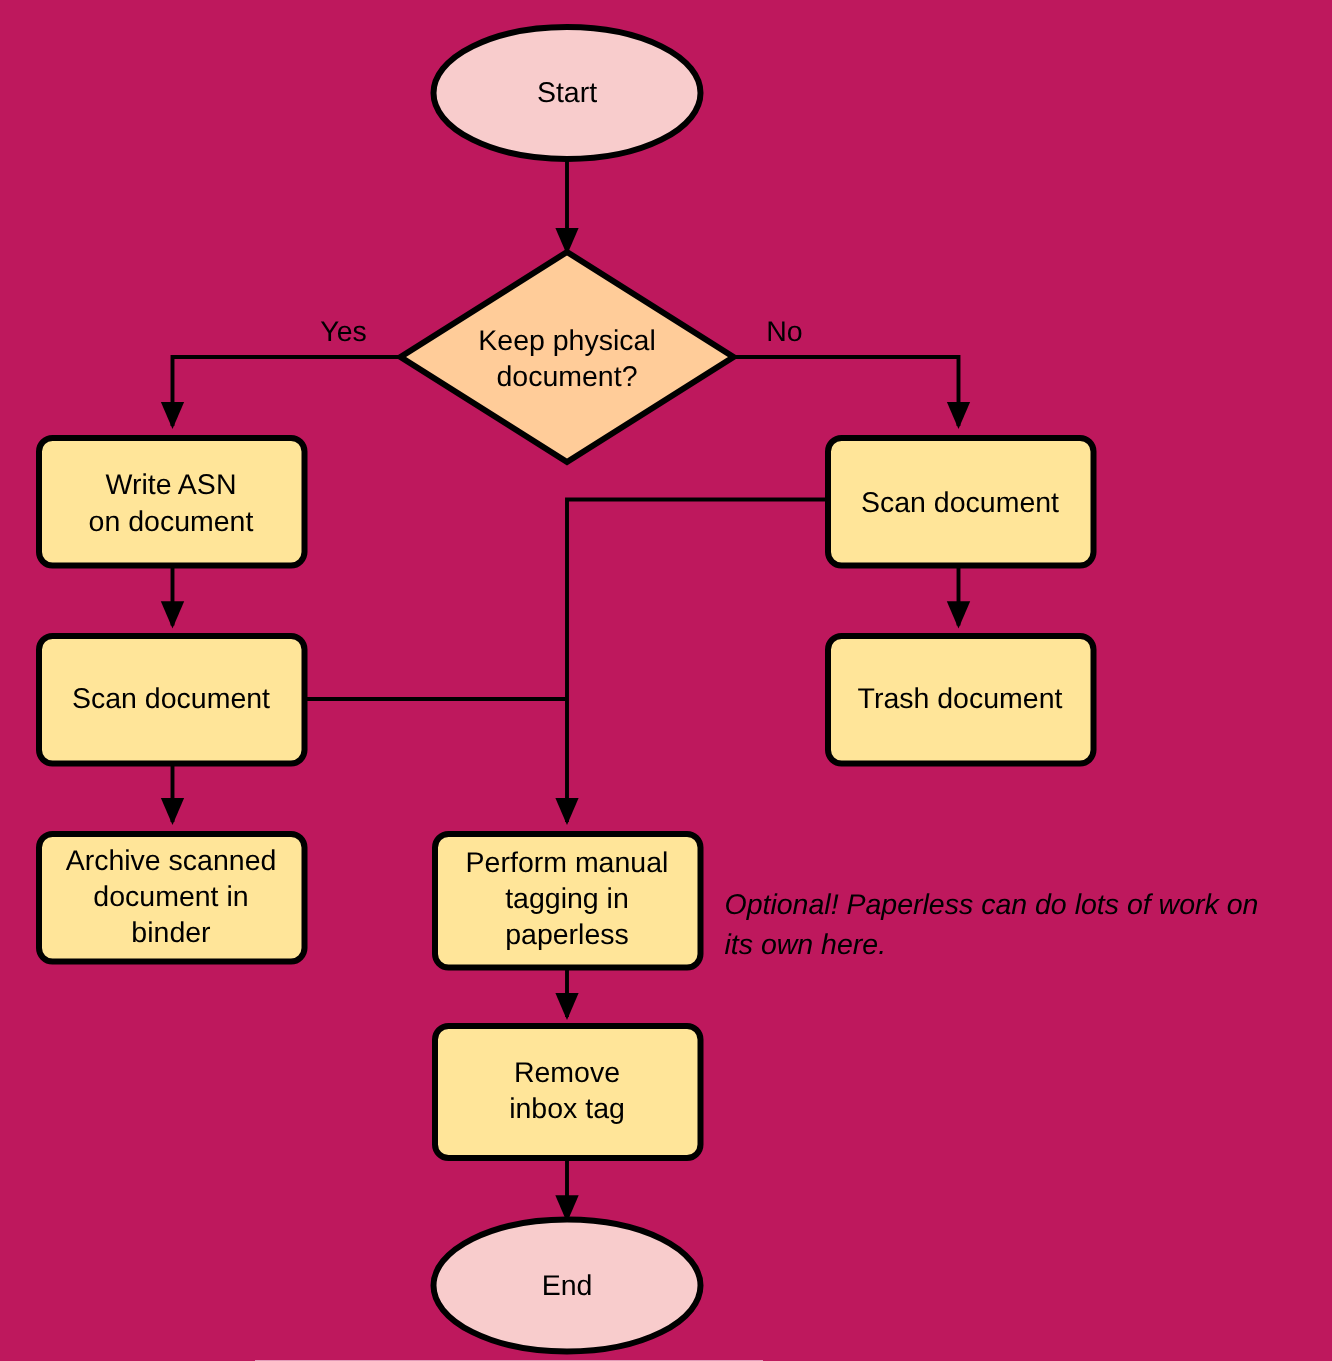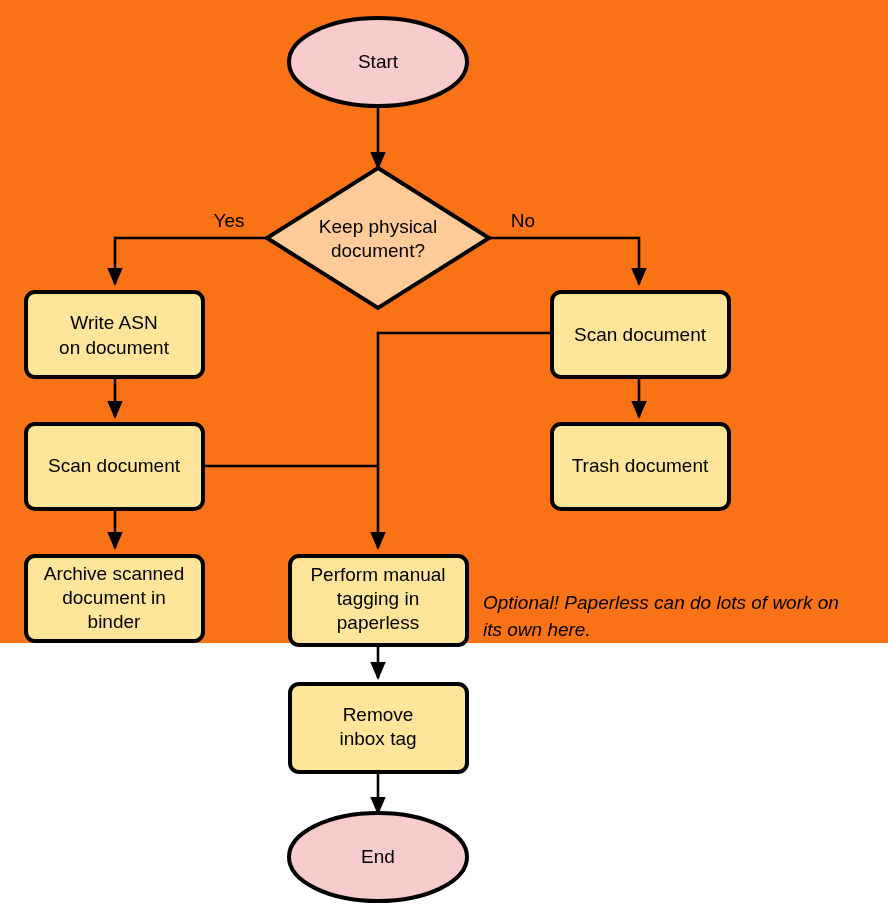--- a/index.html
+++ b/index.html
@@ -10,22 +10,22 @@
   }
   body {
     width: 888px;
     height: 907px;
     font-family: "Liberation Sans", sans-serif;
     overflow: hidden;
   }
   #flow-root {
     position: relative;
     width: 888px;
-    height: 643px;
-    background: #f97316;
+    height: 907px;
+    background: #be185d;
   }
   #flow-svg {
     position: absolute;
     top: 0;
     left: 0;
     width: 888px;
     height: 907px;
     display: block;
   }
   .node-label {

